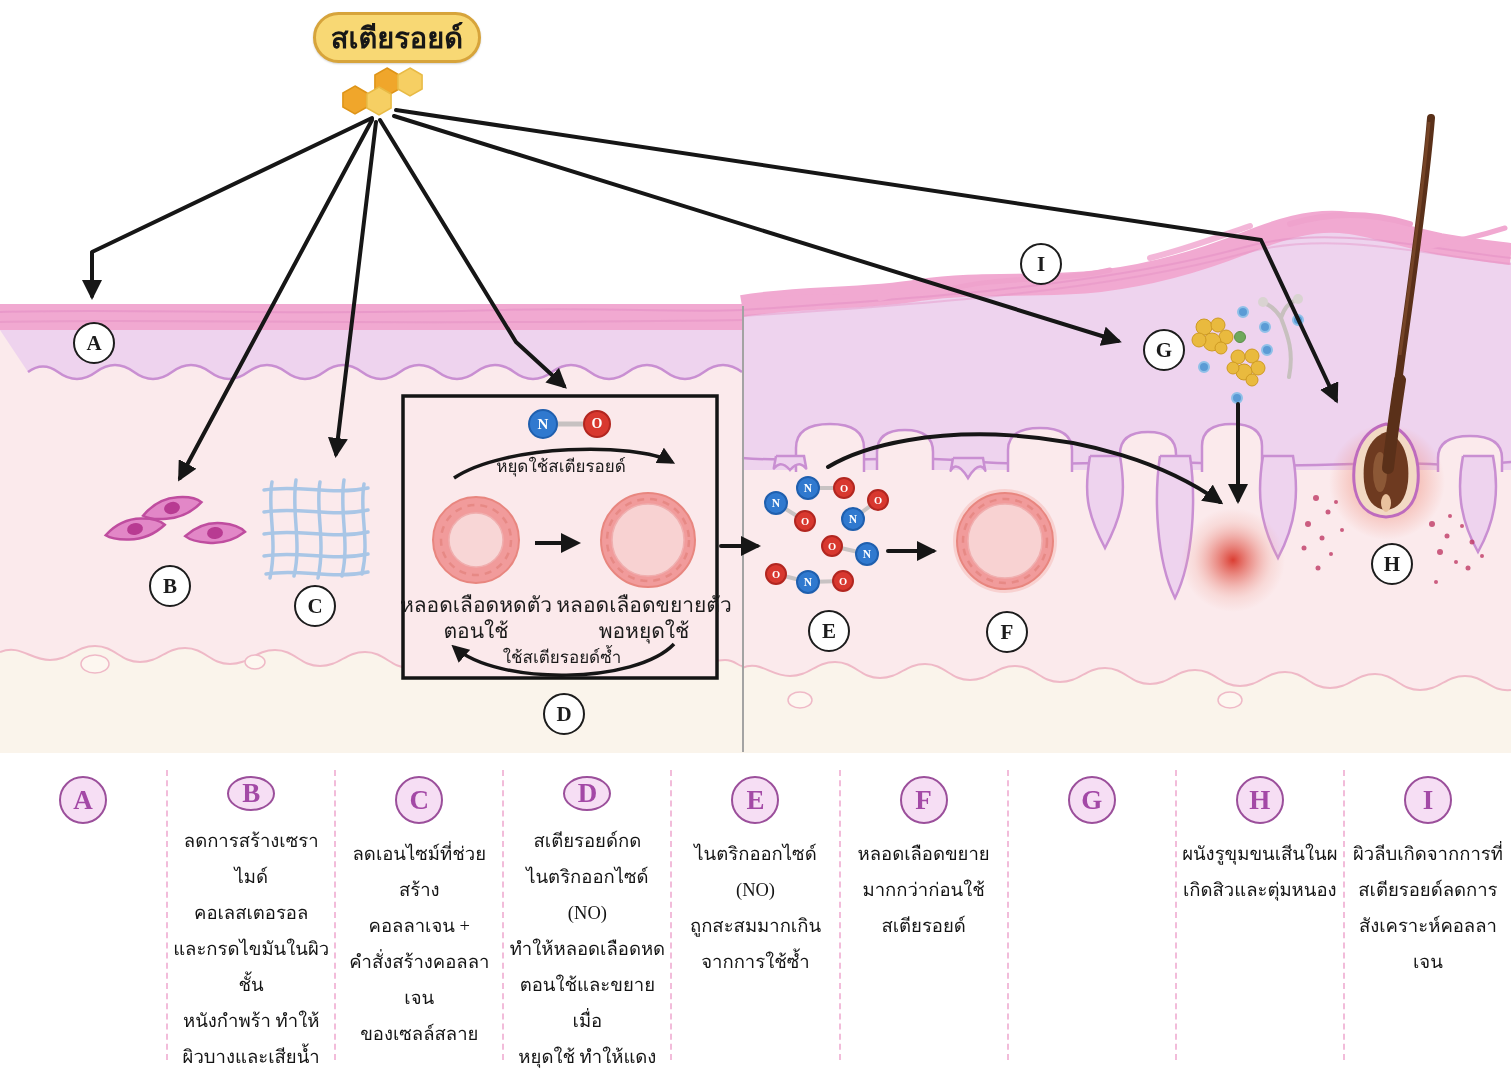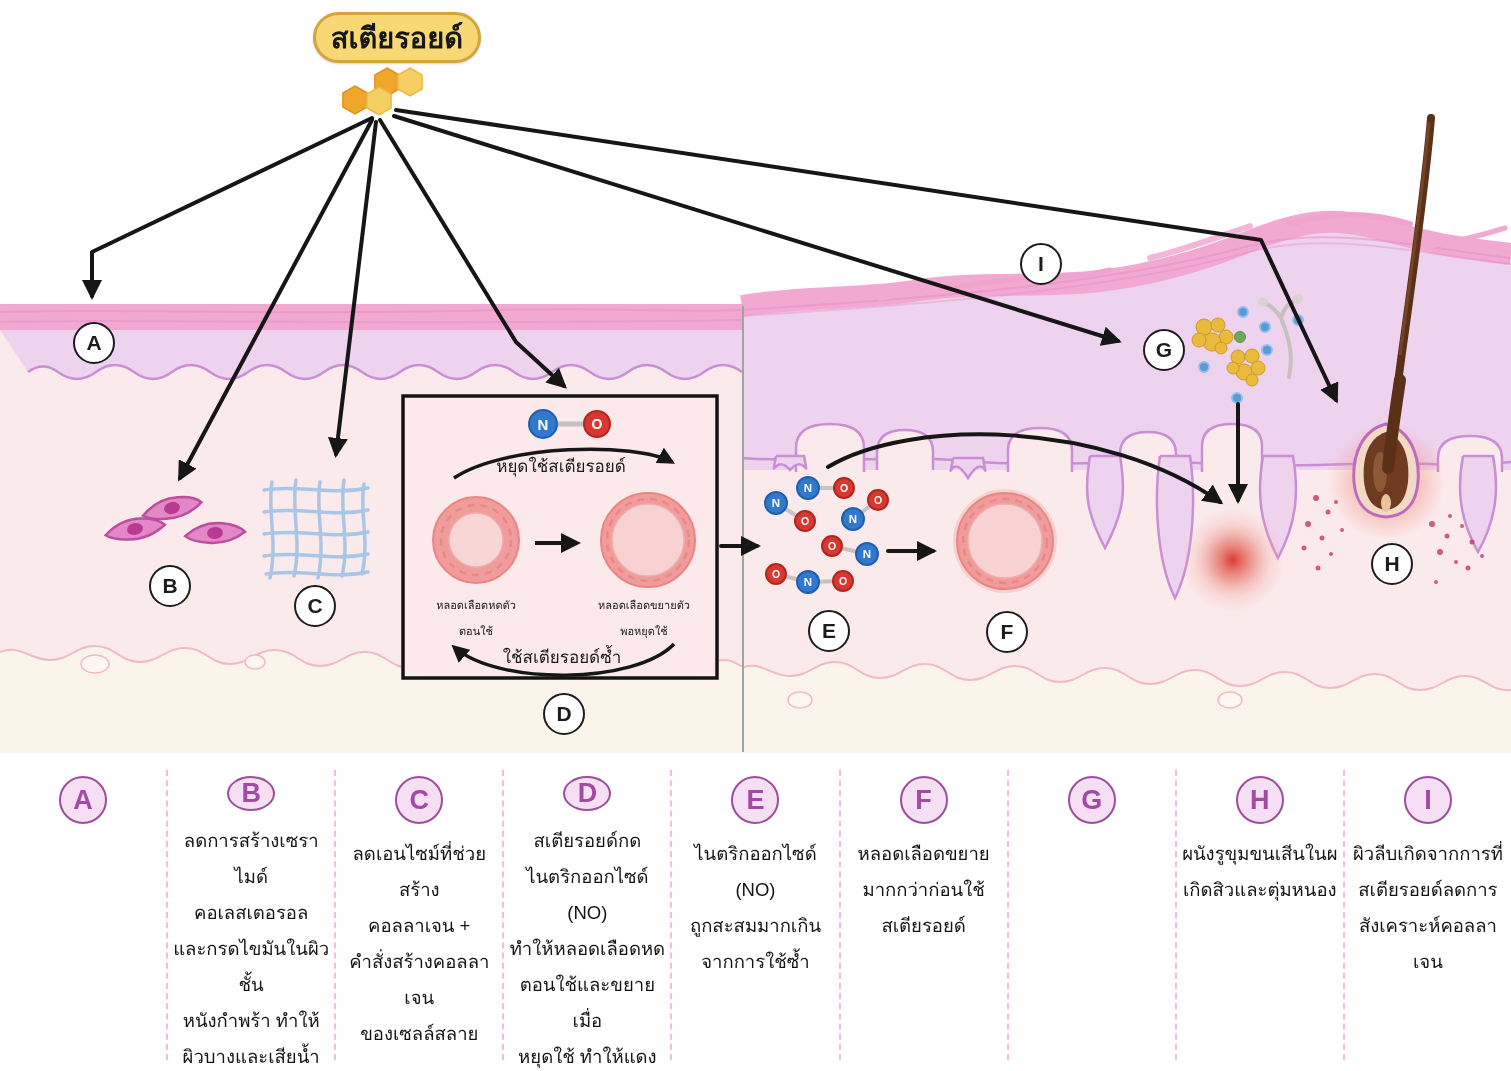--- a/index.html
+++ b/index.html
@@ -1,34 +1,34 @@
 <!DOCTYPE html>
 <html><head>
 <meta charset="utf-8">
 <style>
   html,body{margin:0;padding:0;background:#fff;}
   .stage{position:relative;width:1511px;height:1071px;background:#fff;overflow:hidden;
-         font-family:Liberation Sans, sans-serif;color:#141414;}
+         font-family:Liberation Serif, serif;color:#141414;}
   .art{position:absolute;left:0;top:0;}
   .title-pill{position:absolute;left:313px;top:12px;width:162px;height:45px;background:#F8D874;
       border:3px solid #D7A43B;border-radius:26px;display:flex;align-items:center;justify-content:center;
       font-size:29px;font-weight:bold;color:#171717;box-shadow:0 1px 2px rgba(0,0,0,.18);z-index:6;}
   .marker{position:absolute;width:38px;height:38px;border-radius:50%;background:#fff;border:2.5px solid #1c1c1c;
       color:#1c1c1c;display:flex;align-items:center;justify-content:center;font-size:21px;font-weight:600;z-index:5;}
   .atom{position:absolute;border-radius:50%;color:#fff;display:flex;align-items:center;justify-content:center;
       font-weight:bold;z-index:4;box-sizing:border-box;}
   .atom.n{background:#3079CF;border:2px solid #1F5FAE;}
   .atom.o{background:#D8382F;border:2px solid #B22620;}
   .atom.nb{width:30px;height:30px;font-size:15px;}
   .atom.ob{width:28px;height:28px;font-size:14px;}
   .atom.ns{width:24px;height:24px;font-size:11.5px;}
   .atom.os{width:22px;height:22px;font-size:10.5px;}
   .dlabel{position:absolute;z-index:3;text-align:center;color:#1b1b1b;}
   .arclabel{font-size:17px;width:240px;}
-  .vlabel{font-size:11px;width:220px;line-height:26px;}
+  .vlabel{font-size:21px;width:220px;line-height:26px;}
   .legend{position:absolute;left:0;top:770px;width:1511px;height:290px;display:flex;background:#fff;}
   .legend-col{flex:1 1 0;display:flex;flex-direction:column;align-items:center;padding-top:6px;min-width:0;}
   .legend-col + .legend-col{border-left:2px dashed #F2BCDA;}
   .legend-circle{width:44px;height:44px;border-radius:50%;background:#F6DEF4;border:2.5px solid #9B4F9B;
       color:#A349A6;font-size:27px;font-weight:600;display:flex;align-items:center;justify-content:center;}
   .legend-lines{margin-top:12px;text-align:center;font-size:18.5px;line-height:36px;color:#141414;padding:0 3px;}
 </style>
 </head>
 <body>
 

